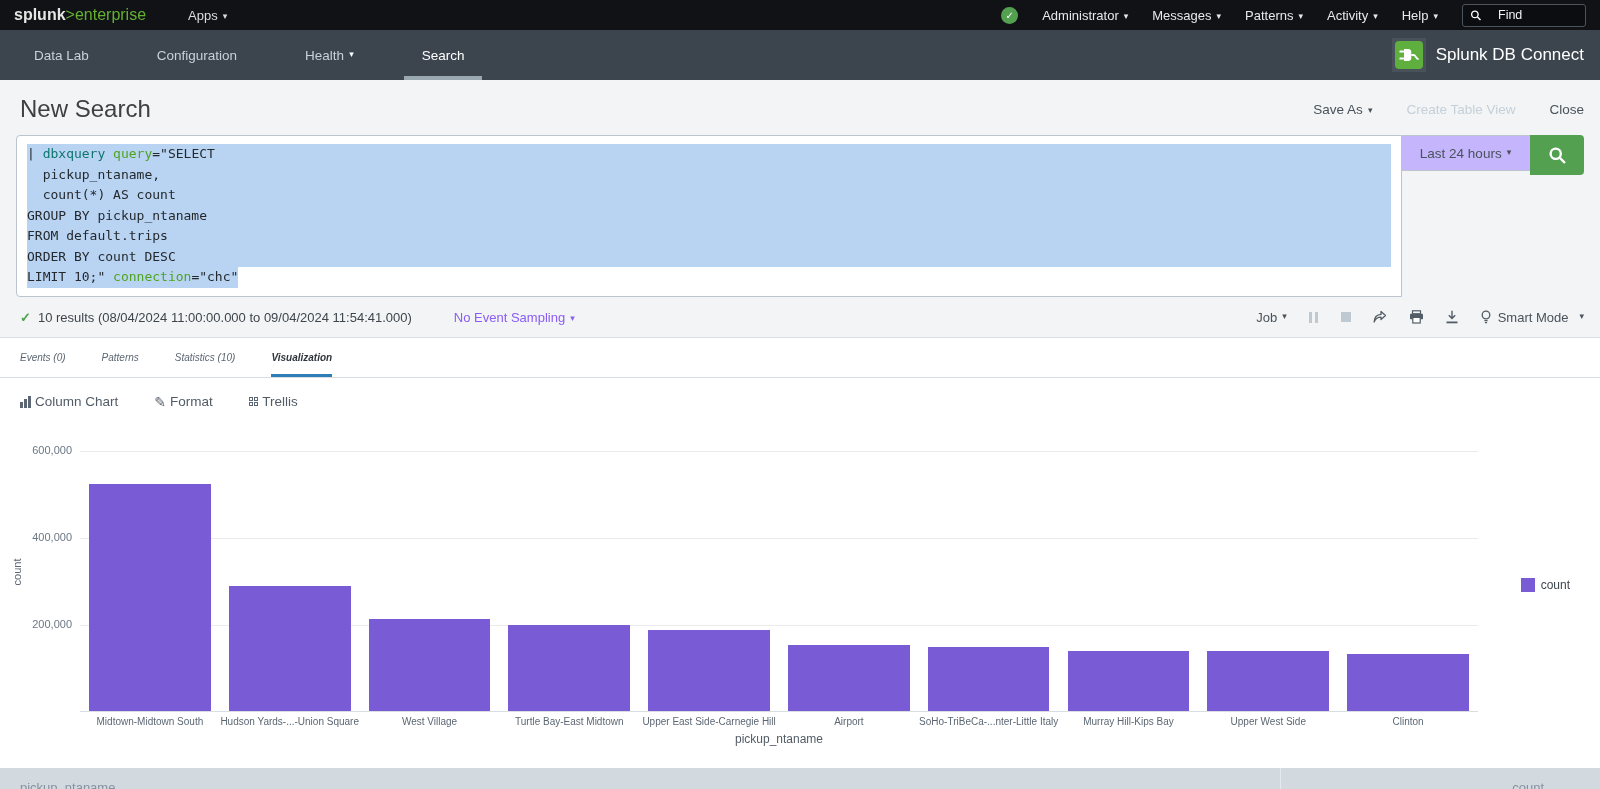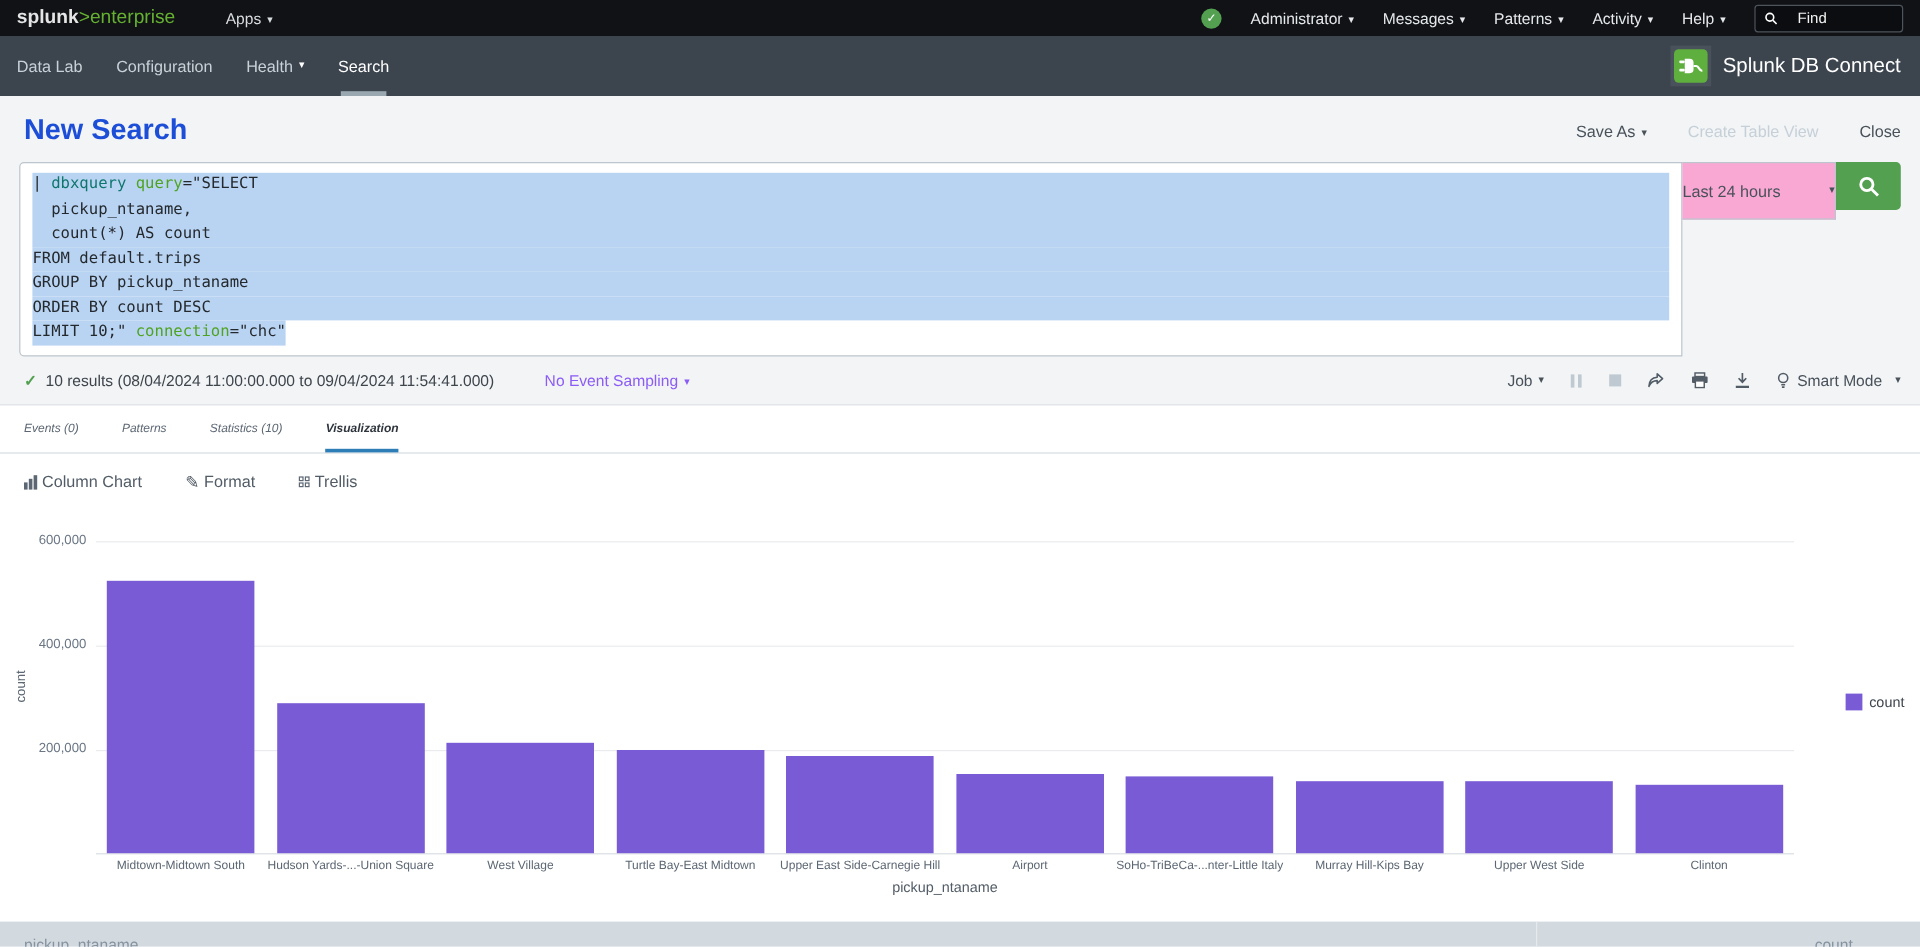--- a/index.html
+++ b/index.html
@@ -18,48 +18,48 @@
     font-size:10px; display:flex; align-items:center; justify-content:center; }
   .topmenu { cursor:pointer; color:#E6E9EB; }
   .findbox { display:flex; align-items:center; gap:16px; border:1px solid #4E545B; border-radius:3px;
     background:#0B0D10; height:23px; padding:0 7px; width:124px; }
   .findbox input { background:transparent; border:none; outline:none; color:#fff; font-size:12.5px; width:80px;
     font-family:"Liberation Sans", sans-serif; }
   .findbox input::placeholder { color:#fff; opacity:.95; }
 
   
   .appbar { height:50px; background:#3C444E; display:flex; align-items:stretch; color:#C9D1D8; }
-  .appnav-item { display:flex; align-items:center; padding:0 14px; font-size:13.5px; cursor:pointer; position:relative; }
+  .appnav-item { display:flex; align-items:center; padding:0 34px; font-size:13.5px; cursor:pointer; position:relative; }
   .appnav-item.active { color:#fff; }
   .appnav-item.active::after { content:""; position:absolute; left:16px; right:16px; bottom:0; height:4px; background:#9AA8B2; }
   .appbar-right { margin-left:auto; display:flex; align-items:center; gap:10px; padding-right:16px; }
   .app-icon-tile { width:34px; height:34px; background:#49515B; display:flex; align-items:center; justify-content:center; }
   .app-icon { width:28px; height:28px; background:#5FAF3F; border-radius:4px; display:flex; align-items:center; justify-content:center; }
   .app-title { color:#fff; font-size:17px; }
 
   
   .header-zone { background:#F2F4F5; border-bottom:1px solid #D7DDE2; }
   .page-head { display:flex; align-items:center; padding:15px 16px 12px 20px; }
-  .page-title { font-size:24px; font-weight:bold; color:#1d4ed8; }
+  .page-title { font-size:24px; font-weight:normal; color:#404040; }
   .head-actions { margin-left:auto; display:flex; align-items:center; gap:34px; font-size:13.5px; }
   .head-link { color:#49525B; cursor:pointer; }
   .head-link.disabled { color:#C6D0D9; cursor:default; }
 
   
   .search-row { display:flex; align-items:flex-start; margin:0 16px; }
   .query-box { flex:1; background:#fff; border:1px solid #BCC5CD; border-radius:4px 0 0 4px;
     padding:8px 10px; font-family:"DejaVu Sans Mono", monospace; font-size:13px; line-height:20.5px;
     color:#24292E; min-height:161px; cursor:text; }
   .q-line { white-space:pre; }
   .q-line.selected { background:#B9D4F2; }
   .q-line.fit { width:fit-content; }
   .tok-command { color:#0f766e; }
   .tok-keyword { color:#4FA321; }
-  .time-picker { width:128px; height:48px; background:#f9a8d4; border:1px solid #BCC5CD; border-left:none;
-    display:flex; align-items:center; justify-content:space-between; font-size:13.5px; color:#49525B; cursor:pointer; }
+  .time-picker { width:128px; height:36px; background:#c4b5fd; border:1px solid #BCC5CD; border-left:none;
+    display:flex; align-items:center; justify-content:center; font-size:13.5px; color:#49525B; cursor:pointer; }
   .search-btn { width:54px; height:40px; background:#53A051; border:none; border-radius:0 4px 4px 0;
     display:flex; align-items:center; justify-content:center; cursor:pointer; }
 
   
   .results-bar { display:flex; align-items:center; padding:13px 16px 12px 20px; font-size:13px; color:#3E454D; }
   .check { color:#53A051; font-weight:bold; margin-right:7px; font-size:13px; }
   .sampling { margin-left:42px; color:#8b5cf6; cursor:pointer; }
   .job-controls { margin-left:auto; display:flex; align-items:center; gap:21px; color:#49525B; }
   .icon-btn { display:flex; align-items:center; cursor:pointer; }
   .pause-icon span { display:inline-block; width:3px; height:11px; background:#BFC9D1; margin:0 1.5px; }
@@ -75,21 +75,21 @@
   
   .viz-toolbar { display:flex; align-items:center; gap:36px; padding:16px 0 10px 20px; font-size:13.5px; color:#525C66; }
   .viz-btn { display:flex; align-items:center; gap:4px; cursor:pointer; }
   .colchart-icon { display:flex; align-items:flex-end; gap:1px; height:12px; }
   .colchart-icon span { width:3px; background:#5C6773; display:inline-block; }
   .pencil { font-size:14px; }
   .trellis-icon { display:grid; grid-template-columns:4px 4px; grid-gap:1.5px; }
   .trellis-icon span { width:4px; height:4px; background:transparent; border:1px solid #5C6773; }
 
   
-  .chart { position:relative; margin:6px 11px 0 16px; height:300px; }
+  .chart { position:relative; margin:6px 28px 0 16px; height:300px; }
   .plot { position:absolute; left:64px; right:94px; top:0; height:286px; border-bottom:1px solid #D9DEE3; }
   .gridline { position:absolute; left:0; right:0; height:1px; background:#E9EBEE; }
   .ytick { position:absolute; left:0; width:56px; text-align:right; font-size:11px; color:#6B7785; }
   .ylabel { position:absolute; left:-12px; top:140px; transform:rotate(-90deg); transform-origin:center;
     font-size:11px; color:#5C6773; }
   .bars { position:absolute; left:0; right:0; bottom:0; top:0; display:flex; align-items:flex-end; }
   .bar-slot { flex:1; display:flex; justify-content:center; }
   .bar { width:87%; background:#7A5BD6; cursor:pointer; }
   .xlabels { position:absolute; left:64px; right:94px; top:290px; display:flex; }
   .xlabel { flex:1; text-align:center; font-size:10px; color:#5C6773; white-space:nowrap; overflow:hidden; }
@@ -169,22 +169,22 @@
       <div class="head-link disabled">Create Table View</div>
       <div class="head-link">Close</div>
     </div>
   </div>
 
   <div class="search-row">
     <div class="query-box" id="query-lines">
         <div class="q-line selected"><span class="tok-plain">| </span><span class="tok-command">dbxquery</span><span class="tok-plain"> </span><span class="tok-keyword">query</span><span class="tok-plain">="SELECT</span></div>
         <div class="q-line selected"><span class="tok-plain">  pickup_ntaname,</span></div>
         <div class="q-line selected"><span class="tok-plain">  count(*) AS count</span></div>
+        <div class="q-line selected"><span class="tok-plain">GROUP BY pickup_ntaname</span></div>
         <div class="q-line selected"><span class="tok-plain">FROM default.trips</span></div>
-        <div class="q-line selected"><span class="tok-plain">GROUP BY pickup_ntaname</span></div>
         <div class="q-line selected"><span class="tok-plain">ORDER BY count DESC</span></div>
         <div class="q-line selected fit"><span class="tok-plain">LIMIT 10;" </span><span class="tok-keyword">connection</span><span class="tok-plain">="chc"</span></div>
       </div>
     <div class="time-picker">
       <span>Last 24 hours</span>
         <span class="caret">▾</span>
     </div>
     <button class="search-btn">
       <svg width="19" height="19" viewBox="0 0 16 16">
           <circle cx="6.5" cy="6.5" r="4.3" fill="none" stroke="#fff" stroke-width="2"></circle>

